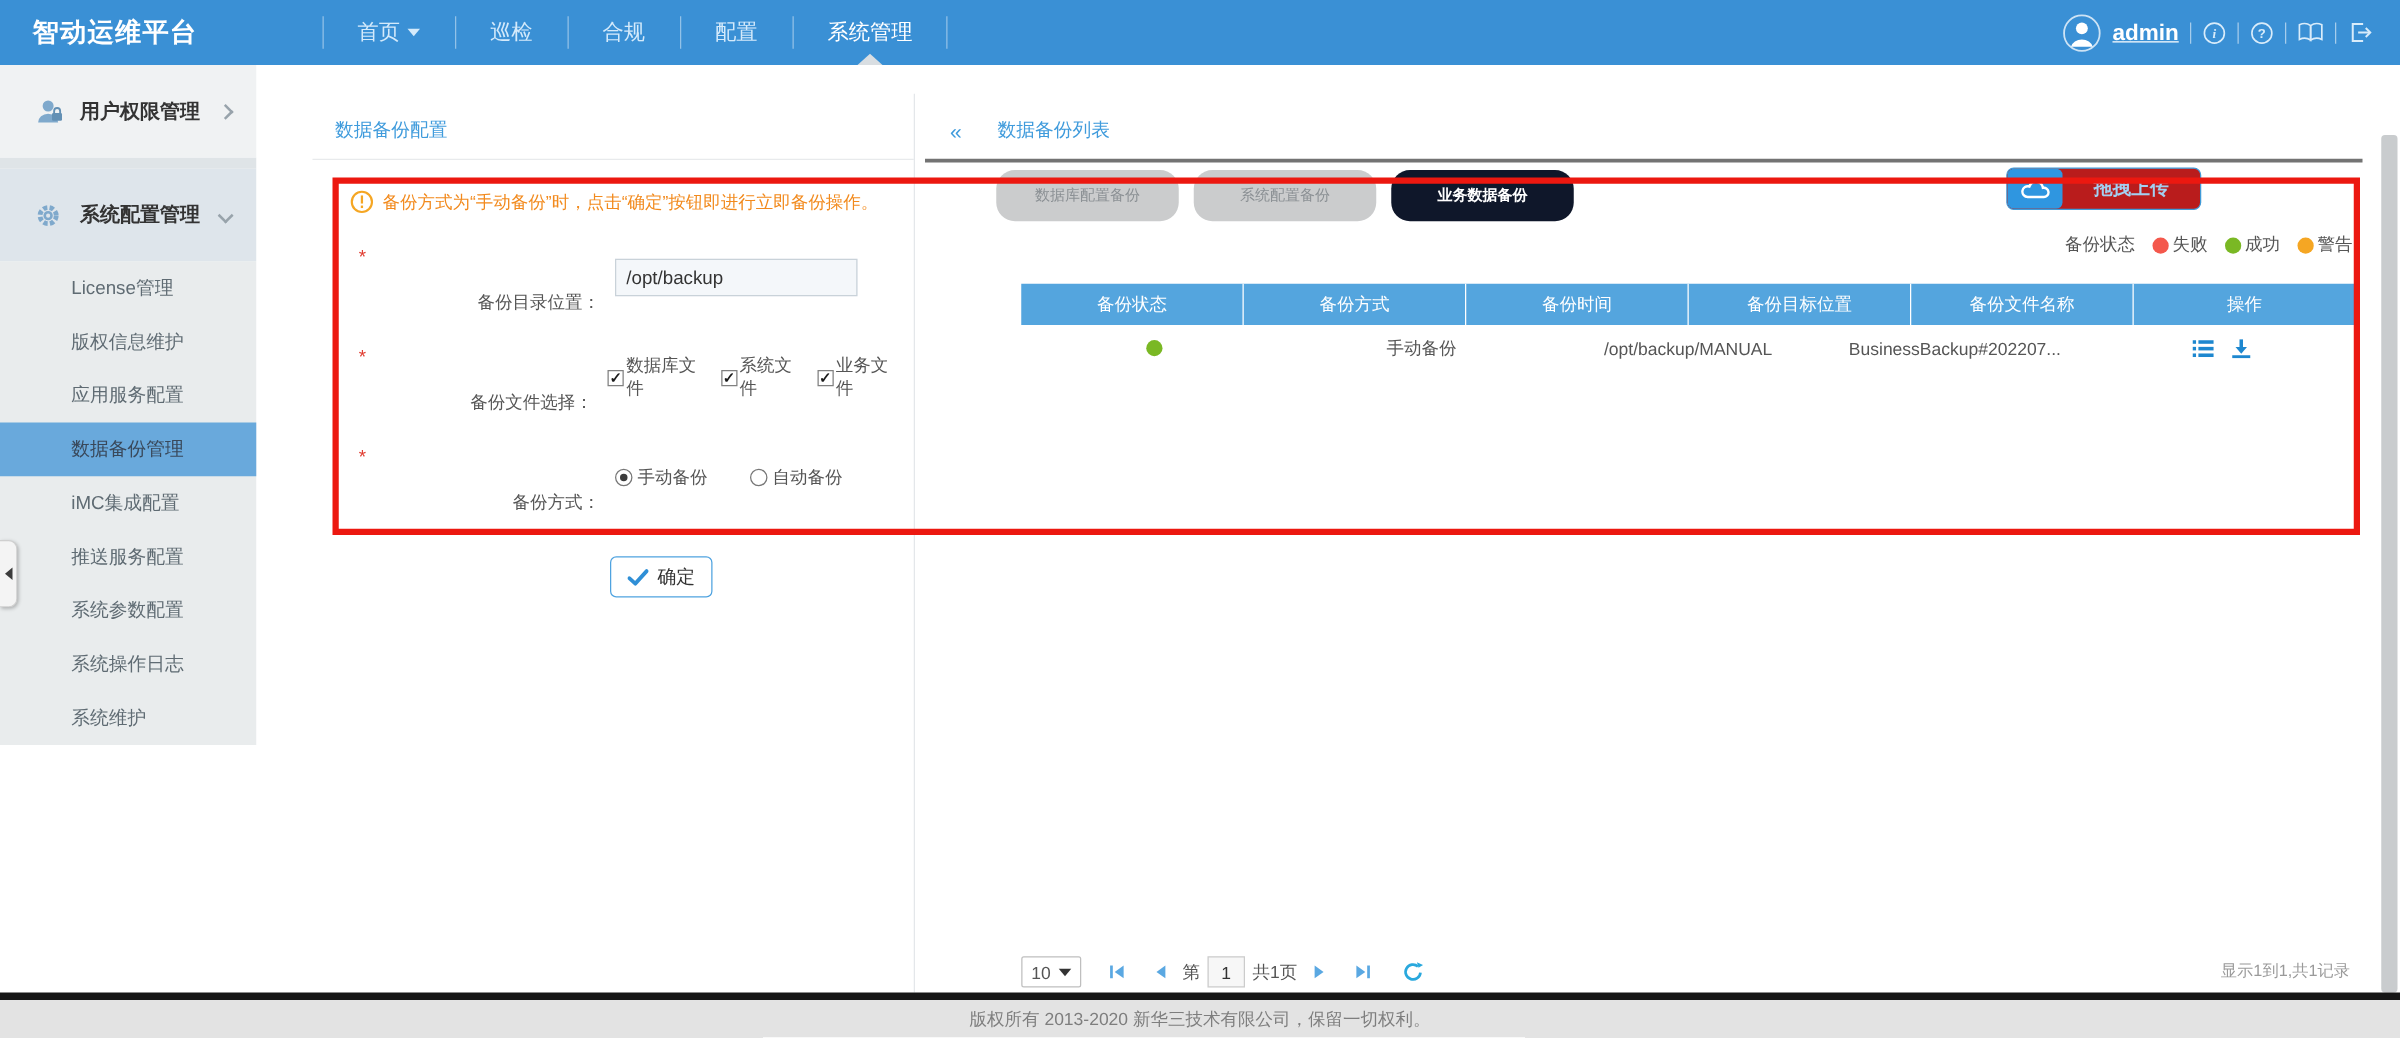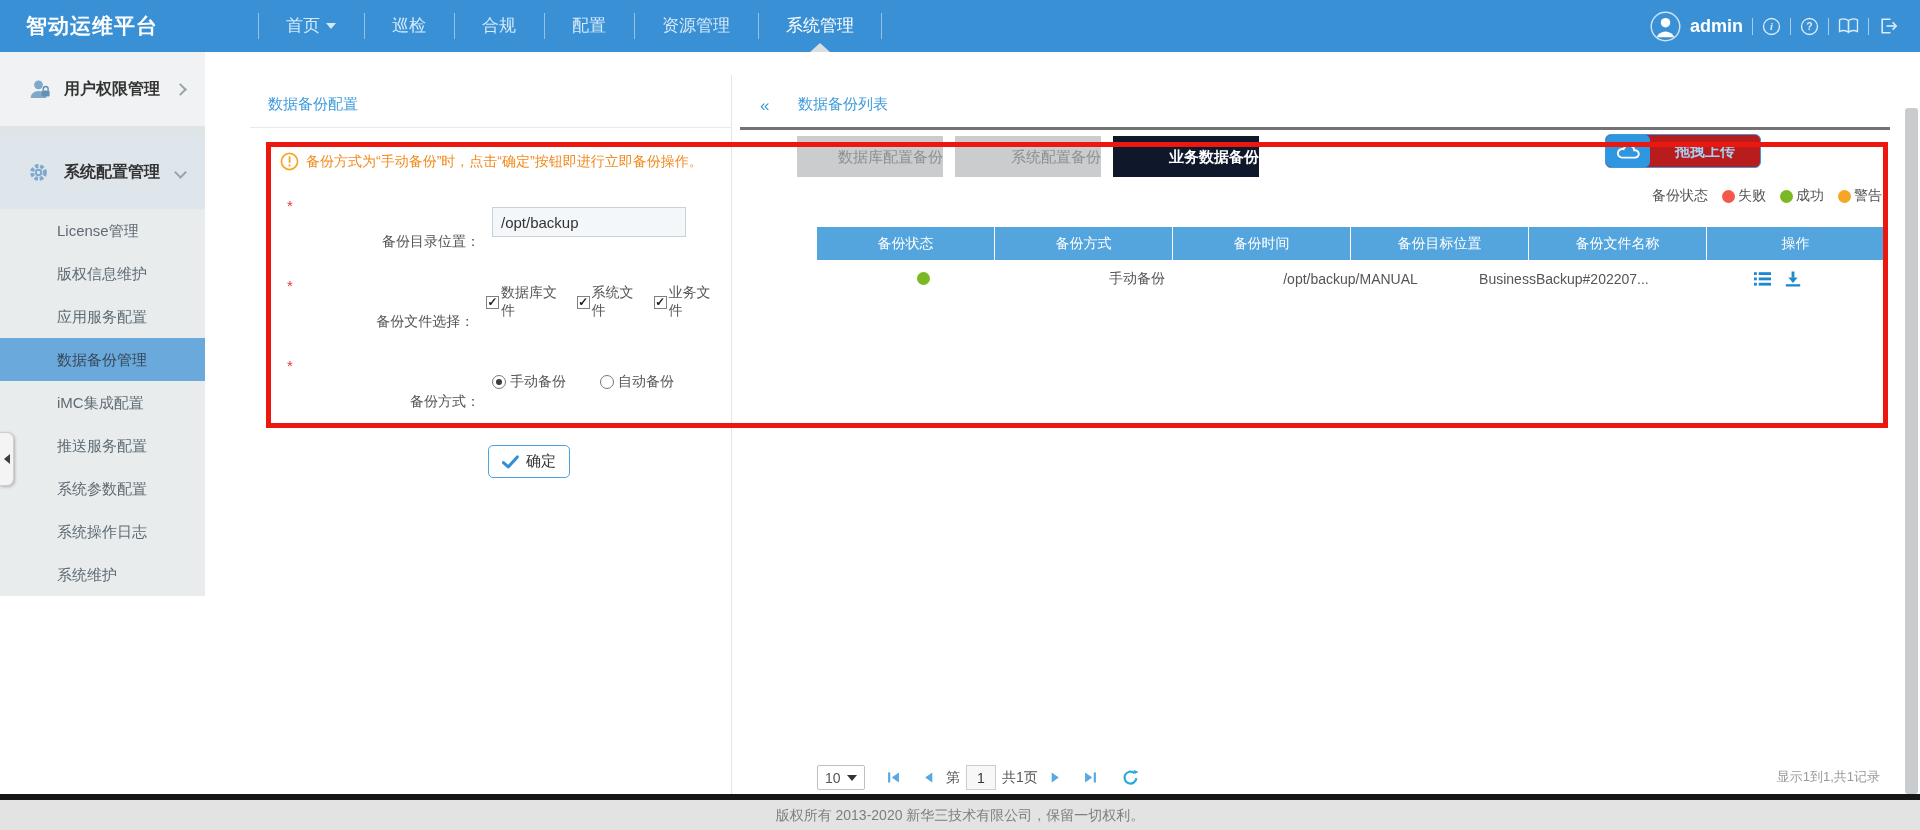--- a/index.html
+++ b/index.html
@@ -40,21 +40,21 @@
     position:absolute; bottom:0; left:50%; margin-left:-10px;
     width:0; height:0; border-left:10px solid transparent;
     border-right:10px solid transparent; border-bottom:9px solid #d9dee2;
   }
   .caret {
     display:inline-block; width:0; height:0; margin-left:6px; vertical-align: 2px;
     border-left:5px solid transparent; border-right:5px solid transparent;
     border-top:6px solid #d4eafb;
   }
   .user-area { margin-left:auto; margin-right:22px; display:flex; align-items:center; }
-  .user-name { font-size:18px; font-weight:bold; margin-left:9px; color:#fff; }
+  .user-name { font-size:18px; font-weight:bold; margin-left:9px; color:#fff;text-decoration:underline; }
   .ubar-sep { width:1px; height:17px; background:rgba(255,255,255,.55); margin:0 9px; }
   .ubar-ic { display:flex; align-items:center; cursor:pointer; }
 
   
   .sidebar { position:absolute; left:0; top:52px; width:205px; }
   .side-group-header {
     height:74px; display:flex; align-items:center; cursor:pointer; position:relative;
   }
   .sgh-1 { background:#f0f2f3; }
   .side-gap { height:9px; background:#dfe4e7; }
@@ -115,22 +115,22 @@
     display:inline-flex; align-items:center; gap:7px; margin:34px 0 0 238px;
     border:1px solid #4fa3e0; border-radius:5px; background:#fff;
     padding:6px 13px; font-size:15px; color:#333; cursor:pointer;
   }
 
   .right-panel { position:absolute; left:740px; top:75px; width:1150px; height:719px; }
   .right-panel .panel-title { padding:20px 0 13px 58px; border-bottom:3px solid #737373; }
 
   .tabs { position:absolute; left:57px; top:61px; display:flex; gap:12px; }
   .tab {
-    width:146px; height:41px; line-height:41px; text-align:right;
-    background:#cbcccd; color:#8b9094; font-size:15px; cursor:pointer; white-space:nowrap;
+    width:146px; height:41px; line-height:41px; text-align:center;
+    background:#cbcccd; color:#8b9094; font-size:12px; cursor:pointer; white-space:nowrap;border-radius:15px;
   }
   .tab.active { background:#0f172a; color:#fff; font-weight:bold; }
 
   .upload-btn {
     position:absolute; left:865px; top:59px; width:156px; height:34px;
     border:1px solid #3f9ad8; border-radius:6px; overflow:hidden;
     display:flex; cursor:pointer; background:#b91c1c;
   }
   .upload-ic { width:44px; height:100%; background:#2f96e0; border-radius:5px;
     display:flex; align-items:center; justify-content:center; }
@@ -184,23 +184,20 @@
       <span>首页</span><span class="caret"></span>
     </div>
     <div class="nav-item">
       <span>巡检</span>
     </div>
     <div class="nav-item">
       <span>合规</span>
     </div>
     <div class="nav-item">
       <span>配置</span>
-    </div>
-    <div class="nav-item">
-      <span>资源管理</span>
     </div>
     <div class="nav-item active">
       <span>系统管理</span>
       <span class="tri-up"></span>
     </div>
   </div>
   <div class="user-area">
     <span class="ubar-ic">
       <svg width="31" height="31" viewBox="0 0 30 30">
         <circle cx="15" cy="15" r="13.8" fill="none" stroke="rgba(255,255,255,.75)" stroke-width="1.4"></circle>

